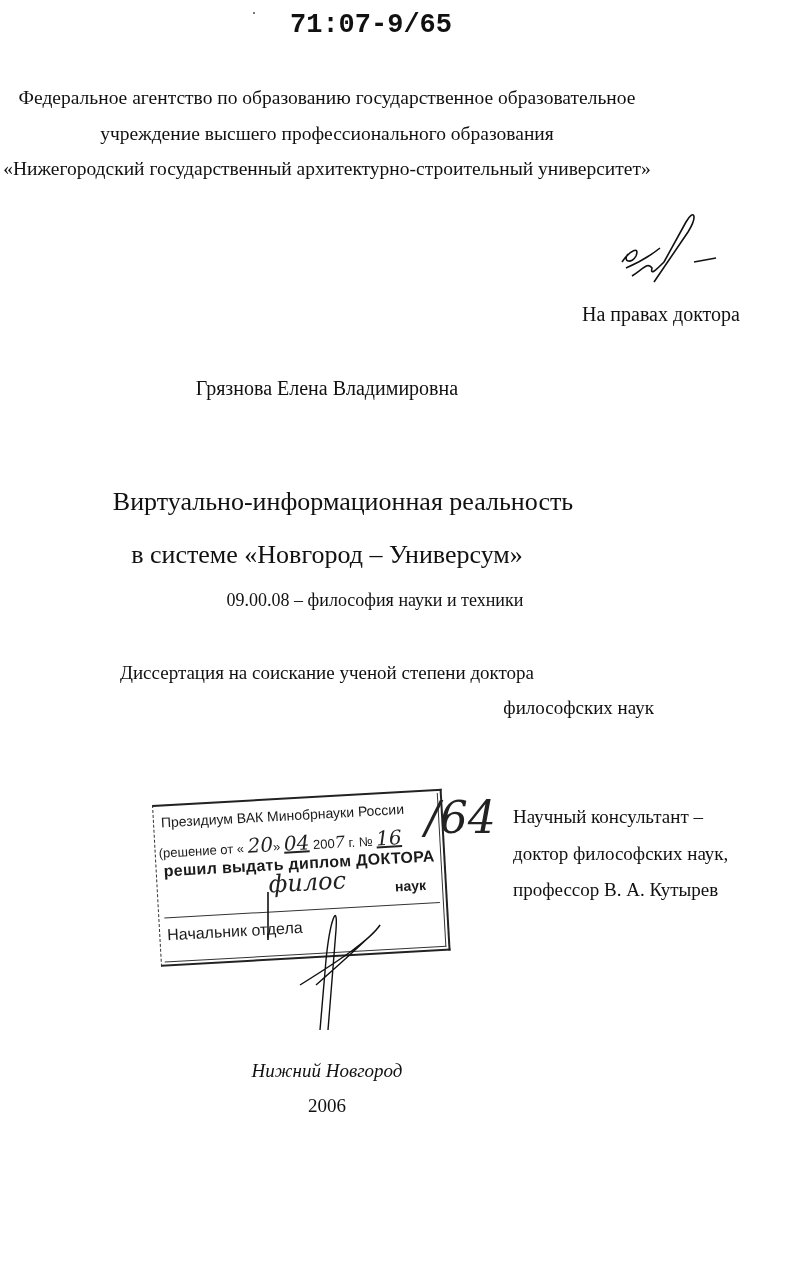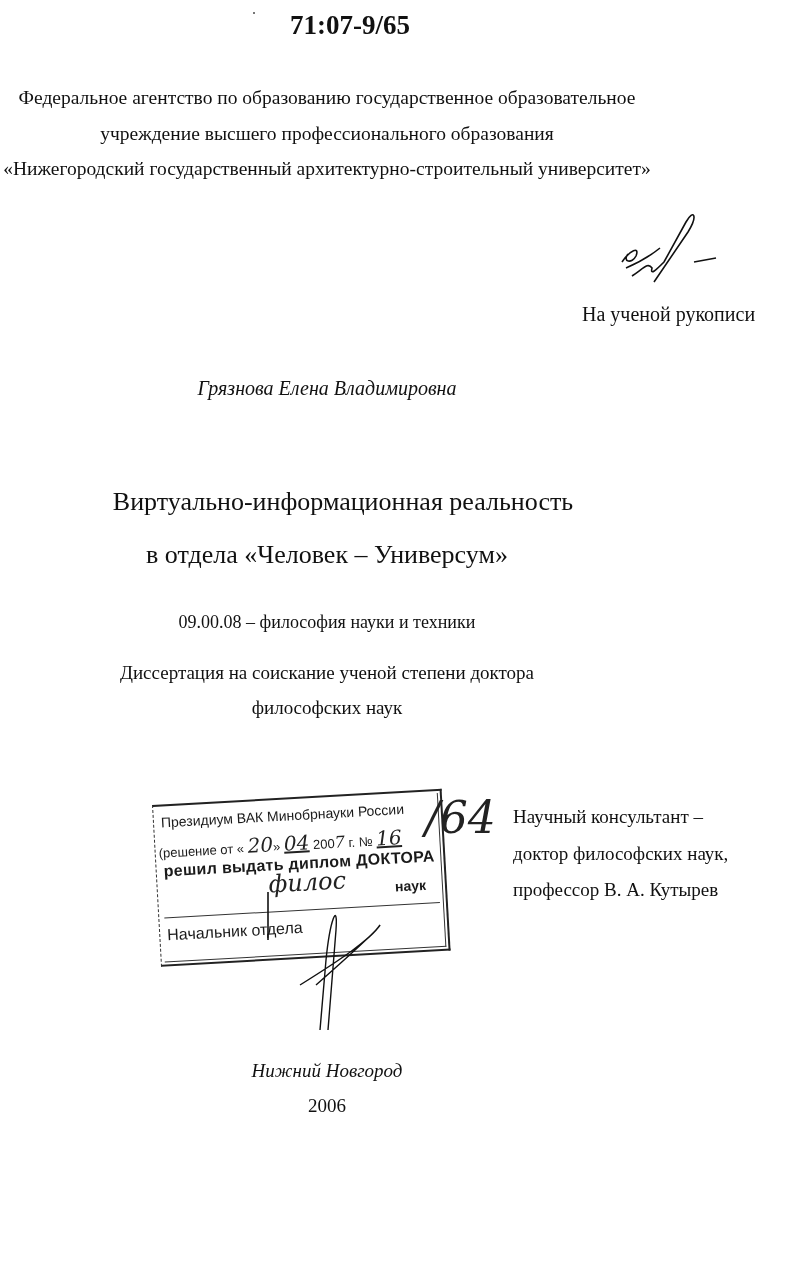--- a/index.html
+++ b/index.html
@@ -1,38 +1,38 @@
 <!DOCTYPE html>
 <html><head>
   <meta charset="utf-8">
   <style>
     html, body { margin: 0; padding: 0; background: #ffffff; }
     body { width: 798px; height: 1263px; position: relative; overflow: hidden; color: #111; }
     .serif { font-family: "Liberation Serif", "DejaVu Serif", serif; }
-    .sans { font-family: Liberation Serif, serif; }
+    .sans { font-family: Liberation Mono, monospace; }
     .abs { position: absolute; }
     .center { left: 0; width: 654px; text-align: center; }
 
     .code { top: 10px; left: 290px; font-size: 27px; font-weight: bold; letter-spacing: 0px; }
     .dot { top: 12px; left: 253px; width: 2px; height: 2px; background: #777; }
 
     .org-line { font-size: 19.5px; line-height: 20px; }
     .org1 { top: 88px; }
     .org2 { top: 124px; }
     .org3 { top: 159px; }
 
     .manuscript { top: 303px; left: 582px; font-size: 20px; }
-    .author { top: 377px; font-size: 20px; font-style: italic; }
+    .author { top: 377px; font-size: 20px; }
 
     .title1 { top: 487px; font-size: 26px; padding-left: 16px; }
     .title2 { top: 540px; font-size: 26px; }
-    .specialty { top: 612px; font-size: 18px; }
+    .specialty { top: 590px; font-size: 18px; padding-left: 48px; }
 
     .diss1 { top: 662px; font-size: 19px; }
-    .diss2 { top: 697px; font-size: 19px; }
+    .diss2 { top: 697px; font-size: 19px; text-align: right; }
 
     .consult { left: 513px; font-size: 19px; }
     .consult1 { top: 806px; }
     .consult2 { top: 843px; }
     .consult3 { top: 879px; }
 
     .city { top: 1060px; font-size: 19px; font-style: italic; }
     .year { top: 1095px; font-size: 19px; }
 
     
@@ -61,25 +61,25 @@
 
 <div class="abs center serif org-line org1">Федеральное агентство по образованию государственное образовательное</div>
 <div class="abs center serif org-line org2">учреждение высшего профессионального образования</div>
 <div class="abs center serif org-line org3">«Нижегородский государственный архитектурно-строительный университет»</div>
 
 <svg class="overlay" width="798" height="1263">
   <path d="M622 262 C 630 250, 640 246, 636 256 C 632 264, 622 262, 628 254 M626 268 C 640 262, 650 256, 660 248 M632 276 C 644 268, 648 262, 652 268 C 650 276, 656 270, 664 262 L 686 222 C 694 208, 698 216, 688 232 L 654 282" fill="none" stroke="#111" stroke-width="1.6"></path>
   <path d="M694 262 L 716 258" stroke="#111" stroke-width="1.6"></path>
 </svg>
 
-<div class="abs serif manuscript">На ученой рукописи</div>
+<div class="abs serif manuscript">На правах доктора</div>
 <div class="abs center serif author">Грязнова Елена Владимировна</div>
 
 <div class="abs center serif title1">Виртуально-информационная реальность</div>
-<div class="abs center serif title2">в отдела «Человек – Универсум»</div>
+<div class="abs center serif title2">в системе «Новгород – Универсум»</div>
 <div class="abs center serif specialty">09.00.08 – философия науки и техники</div>
 
 <div class="abs center serif diss1">Диссертация на соискание ученой степени доктора</div>
 <div class="abs center serif diss2">философских наук</div>
 
 <div class="stamp">
   <div class="stamp-frame-outer"></div>
   <div class="stamp-frame-inner"></div>
   <div class="stamp-text st1">Президиум ВАК Минобрнауки России</div>
   <div class="stamp-text st2">

